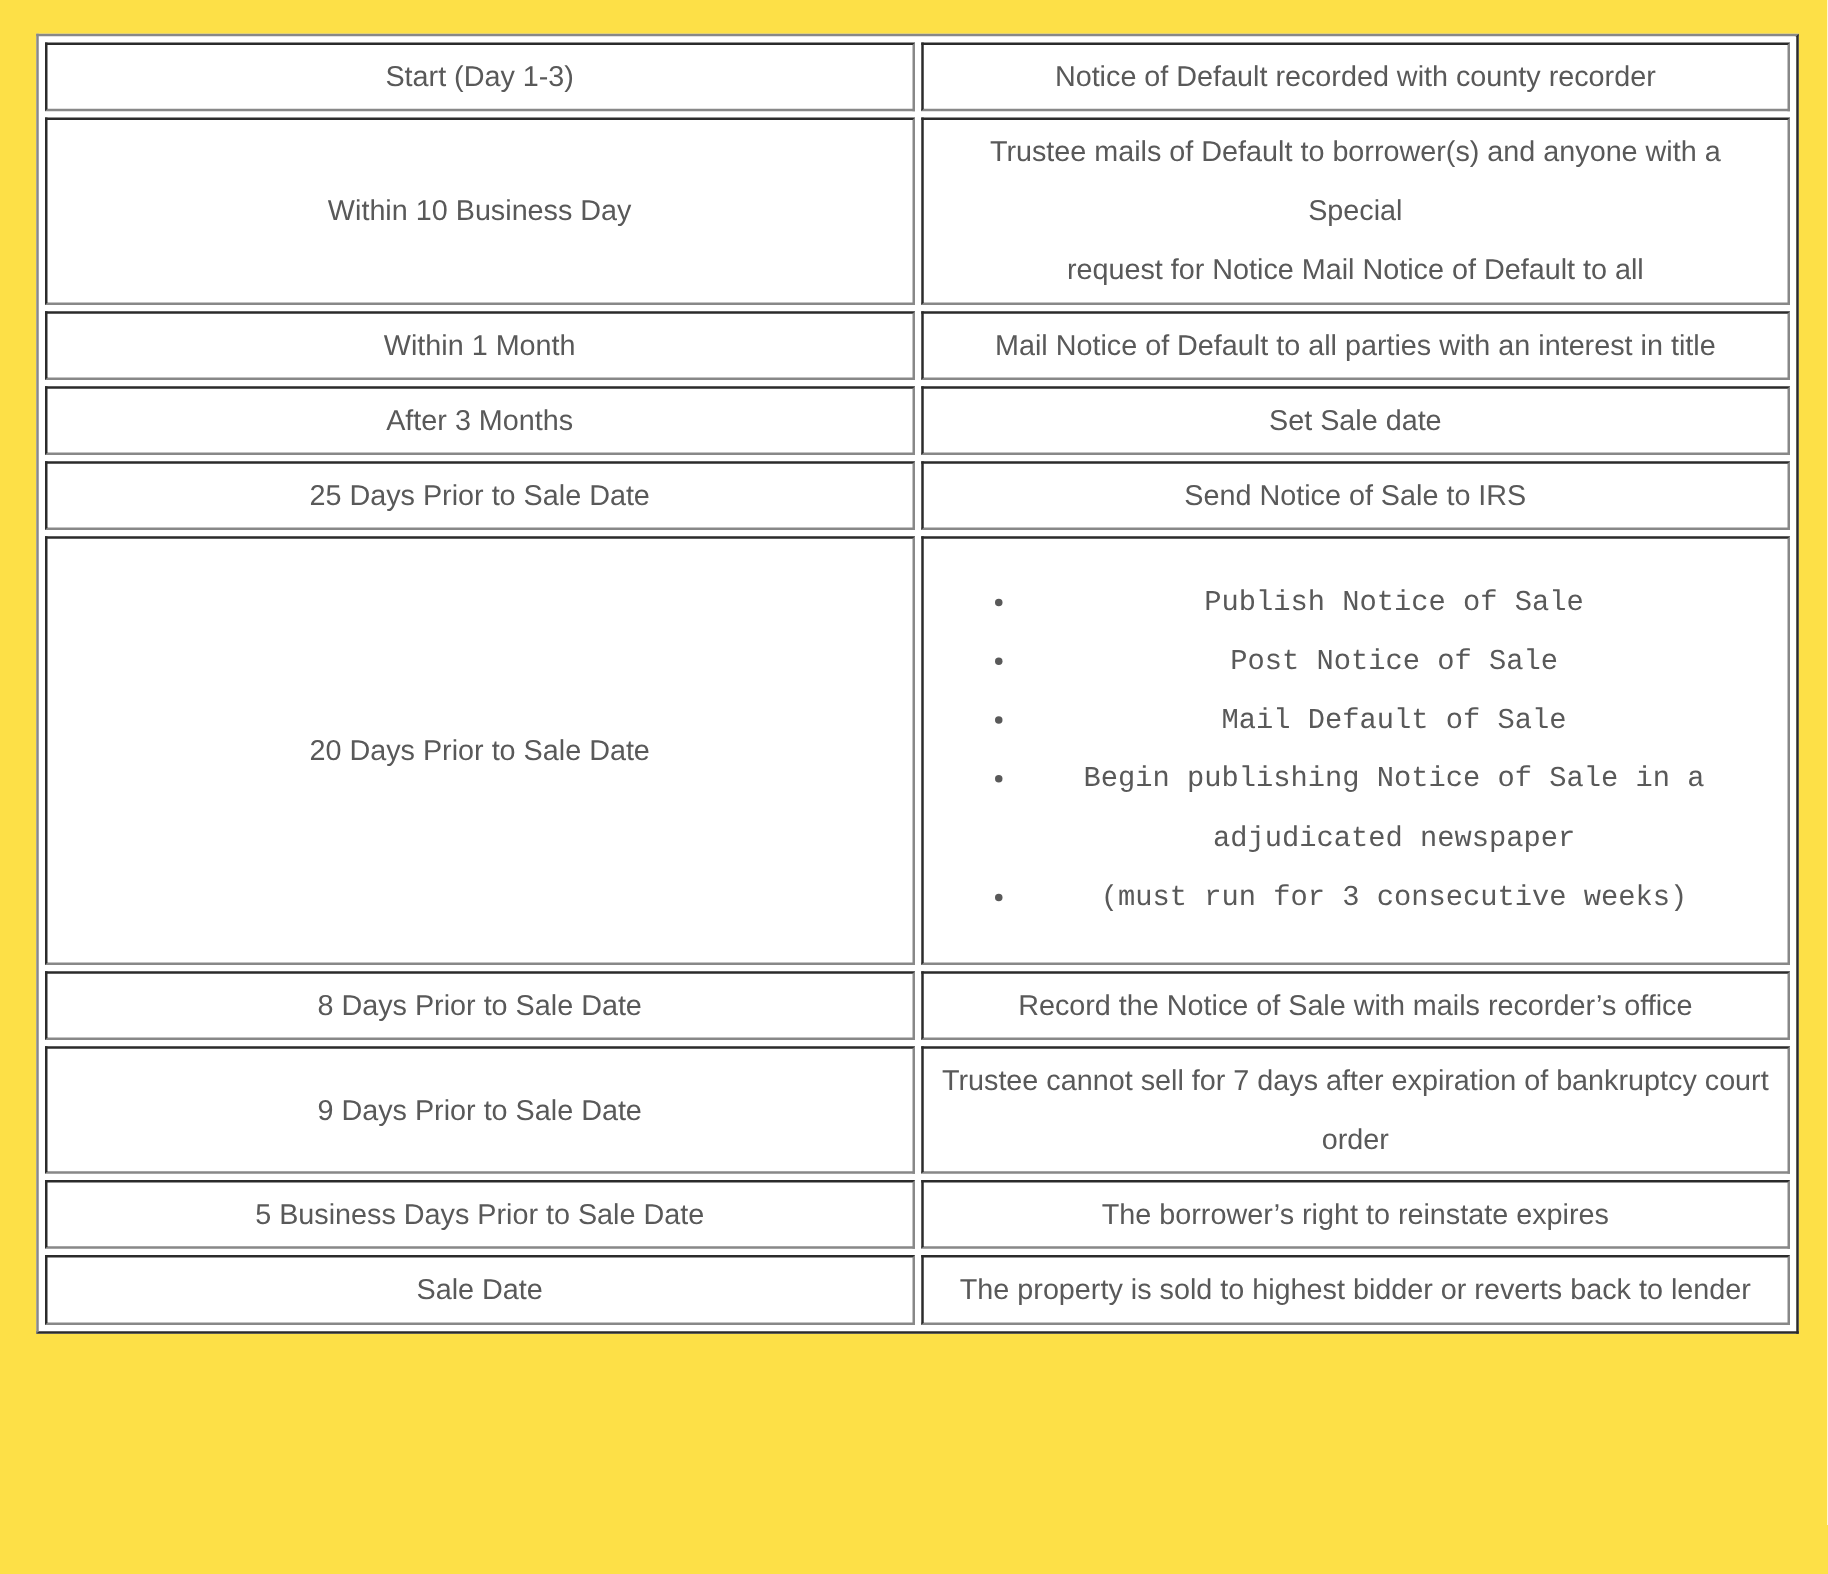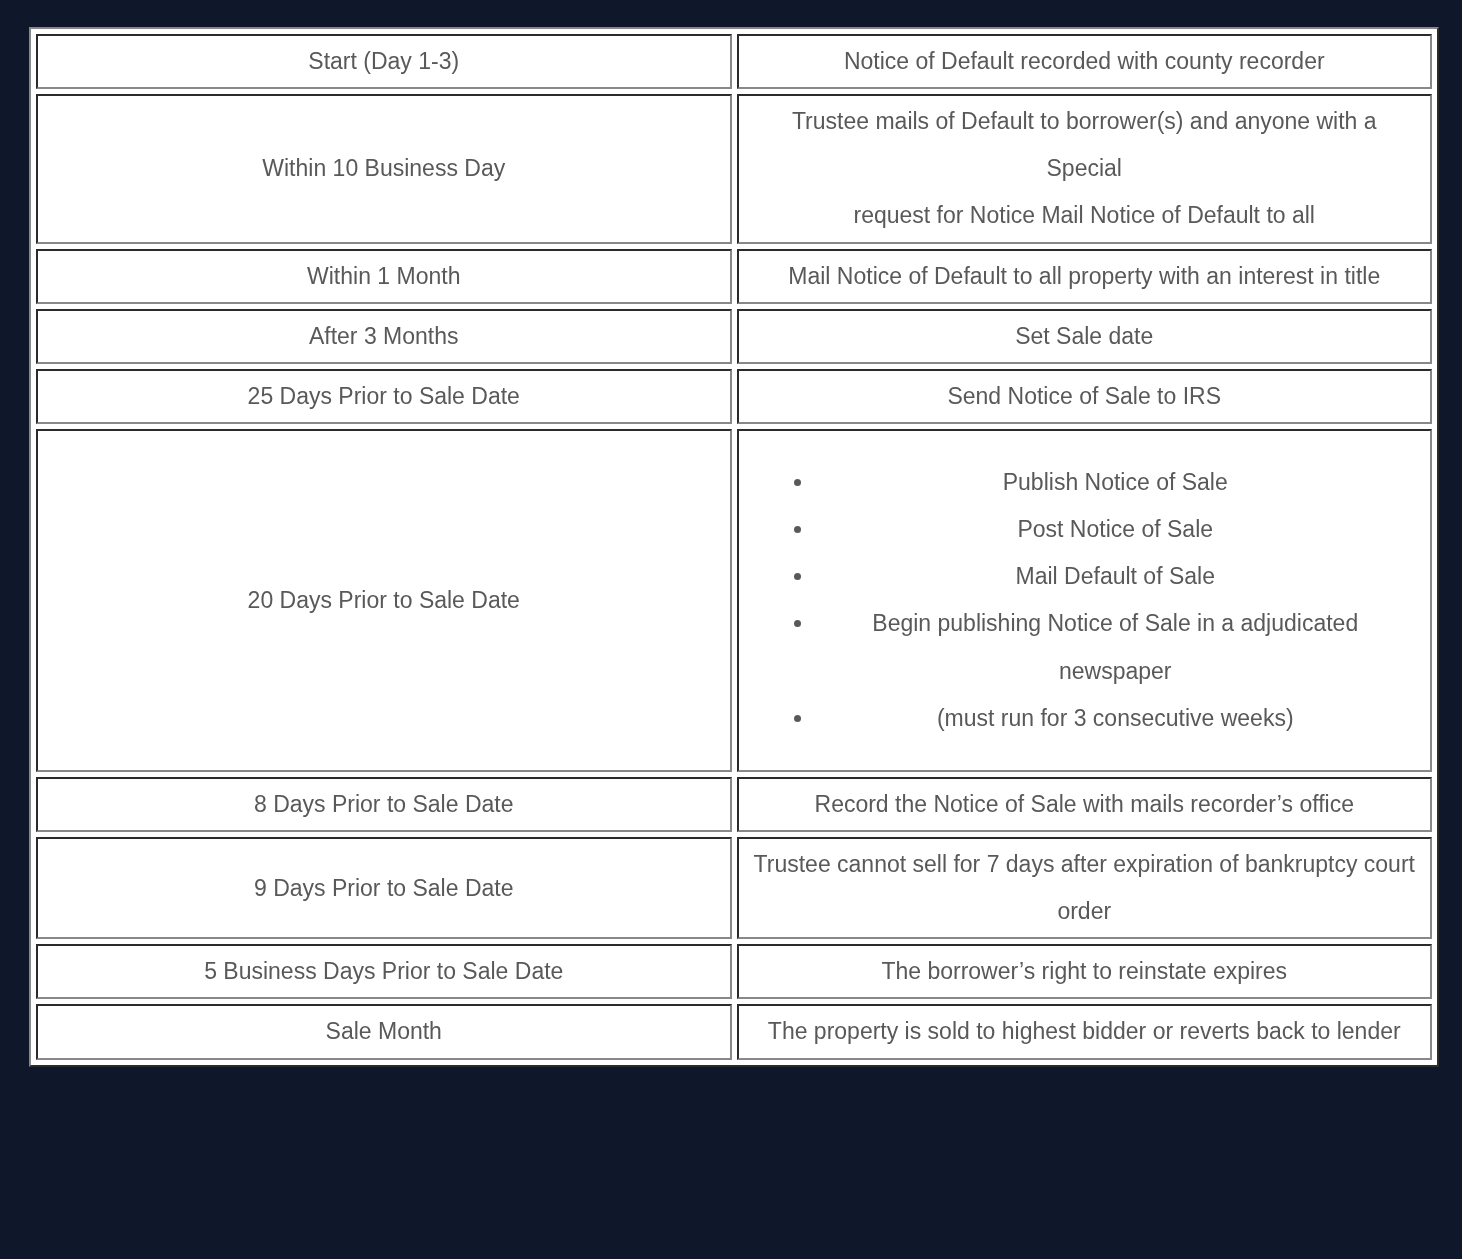--- a/index.html
+++ b/index.html
@@ -5,21 +5,21 @@
   html, body {
     margin: 0;
     padding: 0;
     background: #ffffff;
   }
   .page {
     width: 1462px;
     min-height: 1259px;
     box-sizing: border-box;
     padding: 27px 24px 37px 29px;
-    background: #0f172a;
+    background: #fde047;
     font-family: "Liberation Sans", "DejaVu Sans", sans-serif;
   }
   table.timeline {
     width: 1410px;
     border-collapse: separate;
     border-spacing: 5px;
     border-width: 2px;
     border-style: solid;
     
     border-color: #888888 #2b2b2b #2b2b2b #888888;
@@ -41,20 +41,21 @@
     padding: 2px 14px;
     background: #ffffff;
   }
   table.timeline td ul {
     list-style: disc;
     margin: 26px 0;
     padding-left: 62px;
   }
   table.timeline td ul li {
     text-align: center;
+    font-family: Liberation Mono, monospace;
   }
   table.timeline td div.line {
     margin: 0;
     text-align: center;
   }
 </style>
 </head>
 <body>
 
 <div class="page">
@@ -69,21 +70,21 @@
         <tr>
           <td>Within 10 Business Day</td>
           <td>
             <div class="line">Trustee mails of Default to borrower(s) and anyone with a Special</div>
             <div class="line">request for Notice Mail Notice of Default to all</div>
           </td>
         </tr>
         <tr>
           <td>Within 1 Month</td>
           <td>
-            <div class="line">Mail Notice of Default to all property with an interest in title</div>
+            <div class="line">Mail Notice of Default to all parties with an interest in title</div>
           </td>
         </tr>
         <tr>
           <td>After 3 Months</td>
           <td>
             <div class="line">Set Sale date</div>
           </td>
         </tr>
         <tr>
           <td>25 Days Prior to Sale Date</td>
@@ -115,20 +116,20 @@
             <div class="line">Trustee cannot sell for 7 days after expiration of bankruptcy court order</div>
           </td>
         </tr>
         <tr>
           <td>5 Business Days Prior to Sale Date</td>
           <td>
             <div class="line">The borrower’s right to reinstate expires</div>
           </td>
         </tr>
         <tr>
-          <td>Sale Month</td>
+          <td>Sale Date</td>
           <td>
             <div class="line">The property is sold to highest bidder or reverts back to lender</div>
           </td>
         </tr>
       </tbody>
   </table>
 </div>
 
 </body></html>

